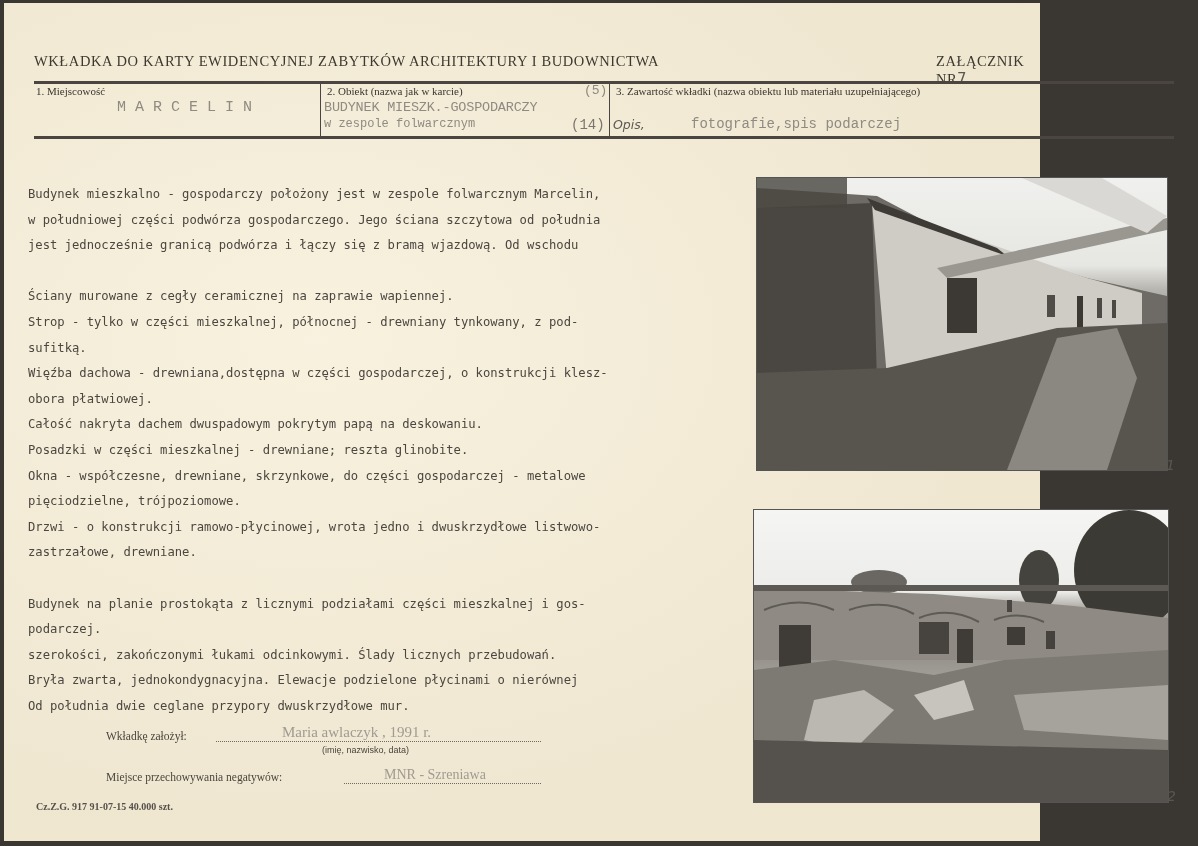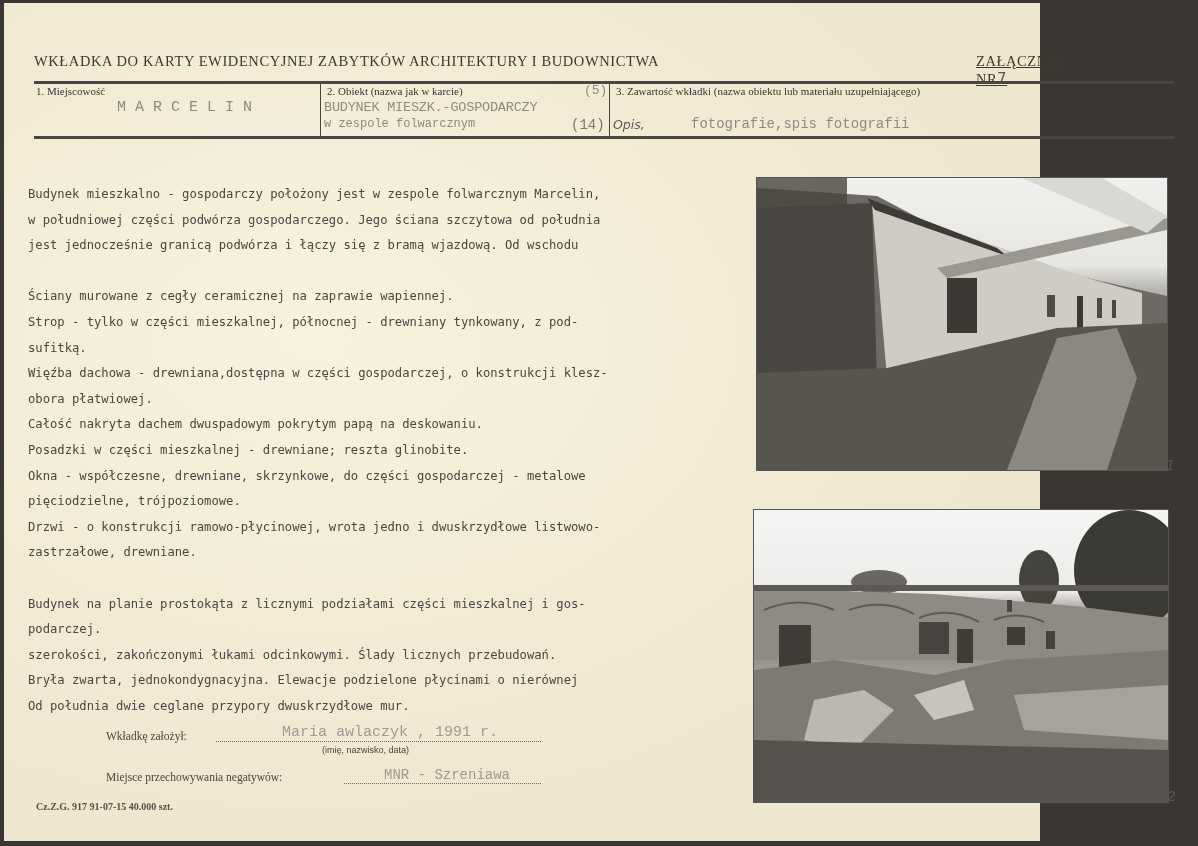--- a/index.html
+++ b/index.html
@@ -13,24 +13,23 @@
       position: absolute; left: 4px; top: 3px; width: 1036px; height: 838px;
       background: #f1e9d3;
       background-image: radial-gradient(ellipse at 30% 40%, rgba(255,250,235,0.5), rgba(230,220,195,0.2) 70%);
     }
     .header-title {
       position: absolute; left: 30px; top: 50px;
       font-family: "Liberation Serif", serif; font-size: 14.5px; letter-spacing: 0.6px;
       color: #3d3830; text-transform: uppercase;
     }
     .annex {
-      position: absolute; left: 972px; top: 50px;
+      position: absolute; left: 932px; top: 50px;
       font-family: "Liberation Serif", serif; font-size: 14.5px; letter-spacing: 0.6px;
       color: #3d3830;
-      text-decoration: underline;
     }
     .annex .num { font-family: "DejaVu Sans Mono", monospace; font-size: 15px; color: #5a5550; }
     .rule { position: absolute; height: 3px; background: #4a4540; }
     .rule.top { left: 30px; top: 78px; width: 1140px; }
     .rule.bottom { left: 30px; top: 133px; width: 1140px; }
     .vsep { position: absolute; width: 1px; background: #4a4540; top: 80px; height: 54px; }
     .field-label {
       position: absolute; font-family: "Liberation Serif", serif; font-size: 11px; color: #3a352e;
     }
     .typed {
@@ -40,21 +39,21 @@
     .hand { position: absolute; font-family: "DejaVu Sans", sans-serif; color: #5e5954; font-style: italic; }
     .body-text {
       position: absolute; left: 24px; top: 179px; width: 700px;
       font-family: "DejaVu Sans Mono", monospace; font-size: 12.2px; color: #4b4640;
       line-height: 25.6px;
     }
     .body-text p { margin: 0; white-space: pre; }
     .body-text .gap { height: 25.6px; }
     .sig-row { position: absolute; font-family: "Liberation Serif", serif; font-size: 11.5px; color: #4a453e; white-space: nowrap; }
     .dots { position: absolute; border-bottom: 1px dotted #6e6860; }
-    .sig-val { position: absolute; font-family: Liberation Mono, monospace; font-size: 15px; color: #a09a92; white-space: nowrap; padding-left: 40px; }
+    .sig-val { position: absolute; font-family: Liberation Serif, serif; font-size: 15px; color: #a09a92; white-space: nowrap; padding-left: 40px; }
     .caption { position: absolute; font-family: "Liberation Sans", sans-serif; font-size: 9px; color: #4a453e; }
     .footer-print { position: absolute; left: 32px; top: 798px; font-family: "Liberation Serif", serif; font-size: 10px; color: #55504a; font-weight: bold; }
     .photo {
       position: absolute; overflow: hidden; border: 1px solid #555;
     }
     .photo1 { left: 752px; top: 174px; width: 410px; height: 292px;
       background: linear-gradient(180deg, #f0f0ee 0%, #e6e6e2 30%, #b8b6b0 38%, #8a8780 55%, #5a5751 72%, #3e3b36 100%);
     }
     .photo2 { left: 749px; top: 506px; width: 414px; height: 292px;
       background: linear-gradient(180deg, #f5f5f3 0%, #ececea 28%, #a9a59e 34%, #8e8a83 45%, #a6a39c 60%, #777470 75%, #4a4743 100%);
@@ -80,21 +79,21 @@
   <div class="typed" style="left:113px;top:96px;font-size:15px;">M A R C E L I N</div>
 
   <div class="field-label" style="left:323px;top:82px">2. Obiekt (nazwa jak w karcie)</div>
   <div class="typed" style="left:580px;top:80px;font-size:13px;">(5)</div>
   <div class="typed" style="left:320px;top:97px;font-size:13.5px;letter-spacing:-0.2px;">BUDYNEK MIESZK.-GOSPODARCZY</div>
   <div class="typed" style="left:320px;top:114px;font-size:12px;">w zespole folwarcznym</div>
   <div class="typed" style="left:567px;top:114px;font-size:14px;color:#7a756e;">(14)</div>
 
   <div class="field-label" style="left:612px;top:82px">3. Zawartość wkładki (nazwa obiektu lub materiału uzupełniającego)</div>
   <div class="hand" style="left:609px;top:114px;font-size:12.5px;">Opis,</div>
-  <div class="typed" style="left:687px;top:113px;font-size:14px;">fotografie,spis fotografii</div>
+  <div class="typed" style="left:687px;top:113px;font-size:14px;">fotografie,spis podarczej</div>
 
   <div class="body-text">
     <p>Budynek mieszkalno - gospodarczy położony jest w zespole folwarcznym Marcelin,</p>
     <p>w południowej części podwórza gospodarczego. Jego ściana szczytowa od południa</p>
     <p>jest jednocześnie granicą podwórza i łączy się z bramą wjazdową. Od wschodu</p>
     <div class="gap"></div>
     <p>Ściany murowane z cegły ceramicznej na zaprawie wapiennej.</p>
     <p>Strop - tylko w części mieszkalnej, północnej - drewniany tynkowany, z pod-</p>
     <p>sufitką.</p>
     <p>Więźba dachowa - drewniana,dostępna w części gospodarczej, o konstrukcji klesz-</p>

